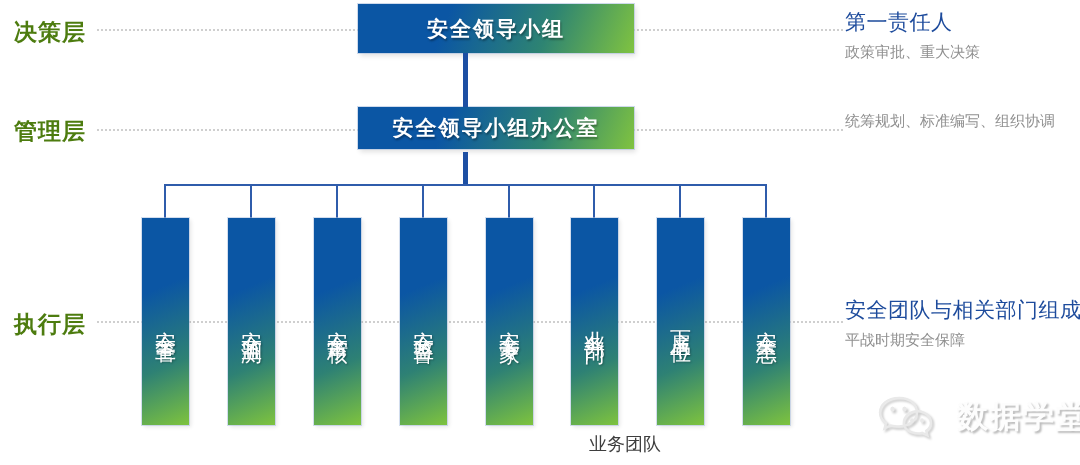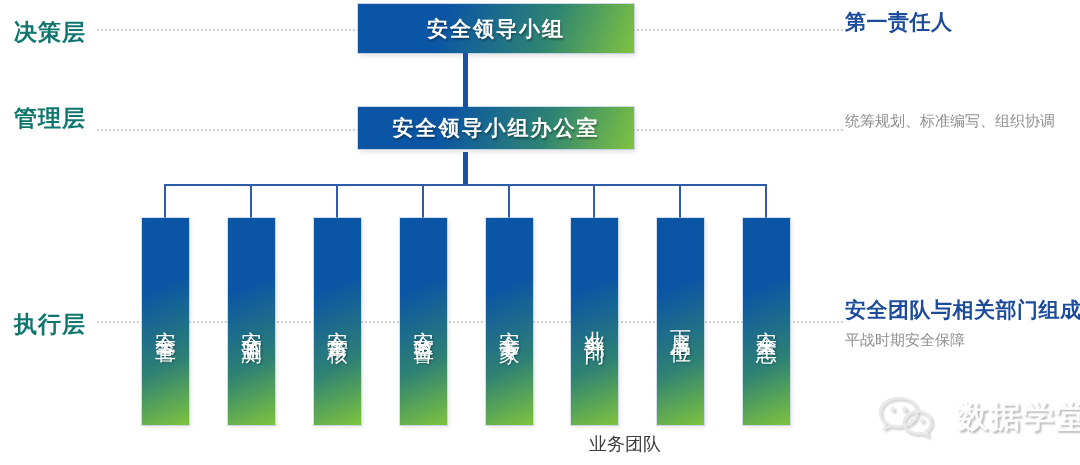--- a/index.html
+++ b/index.html
@@ -19,21 +19,21 @@
     height: 0;
     border-top: 2px dotted #cfcfcf;
     z-index: 1;
   }
   
   .layer-label {
     position: absolute;
     left: 14px;
     font-size: 23px;
     font-weight: bold;
-    color: #0f766e;
+    color: #4d7c0f;
     letter-spacing: 1px;
     z-index: 3;
   }
   
   .main-box {
     position: absolute;
     left: 330px;
     width: 276px;
     background: linear-gradient(112deg, #0b56a4 32%, #2e8472 68%, #80c340 100%);
     color: #ffffff;
@@ -78,21 +78,21 @@
     top: 432px;
     font-size: 18px;
     color: #3e3e3e;
     text-align: center;
     z-index: 2;
   }
   
   .annot { position: absolute; left: 845px; width: 232px; z-index: 3; }
   .annot .title {
     font-size: 21px;
-    font-weight: bold;
+    font-weight: normal;
     color: #1d4b9c;
     letter-spacing: 0.5px;
     white-space: nowrap;
   }
   .annot .sub {
     margin-top: 7px;
     font-size: 15px;
     color: #909090;
     white-space: nowrap;
   }
@@ -119,21 +119,21 @@
 </head>
 <body>
 
 <div class="canvas">
 
   <div class="dotline" style="top:29px"></div>
   <div class="dotline" style="top:129px"></div>
   <div class="dotline" style="top:321px"></div>
 
   <div class="layer-label" style="top:17px">决策层</div>
-  <div class="layer-label" style="top:103px">管理层</div>
+  <div class="layer-label" style="top:116px">管理层</div>
   <div class="layer-label" style="top:309px">执行层</div>
 
   <div class="main-box" style="top:4px;height:49px">安全领导小组</div>
   <div class="main-box" style="top:107px;height:42px">安全领导小组办公室</div>
 
   <div class="conn" style="left:463px;top:53px;width:5px;height:54px"></div>
   <div class="conn" style="left:463px;top:152px;width:5px;height:33px"></div>
   <div class="conn-light" style="left:164px;top:184px;width:603px;height:2px"></div>
   <div class="conn-light" style="left:164px;top:184px;width:2px;height:34px"></div>
   <div class="conn-light" style="left:250px;top:184px;width:2px;height:34px"></div>
@@ -166,20 +166,21 @@
       <span>下属单位</span>
     </div>
   <div class="col" style="left:743px">
       <span>安全生态</span>
     </div>
 
   <div class="group-label" style="left:560px;width:130px">业务团队</div>
 
   <div class="annot" style="top:8px">
     <div class="title">第一责任人</div>
+    <div class="sub">政策审批、重大决策</div>
   </div>
   <div class="annot" style="top:105px">
     <div class="sub">统筹规划、标准编写、组织协调</div>
   </div>
   <div class="annot" style="top:296px">
     <div class="title">安全团队与相关部门组成</div>
     <div class="sub">平战时期安全保障</div>
   </div>
 
   <div class="watermark">

